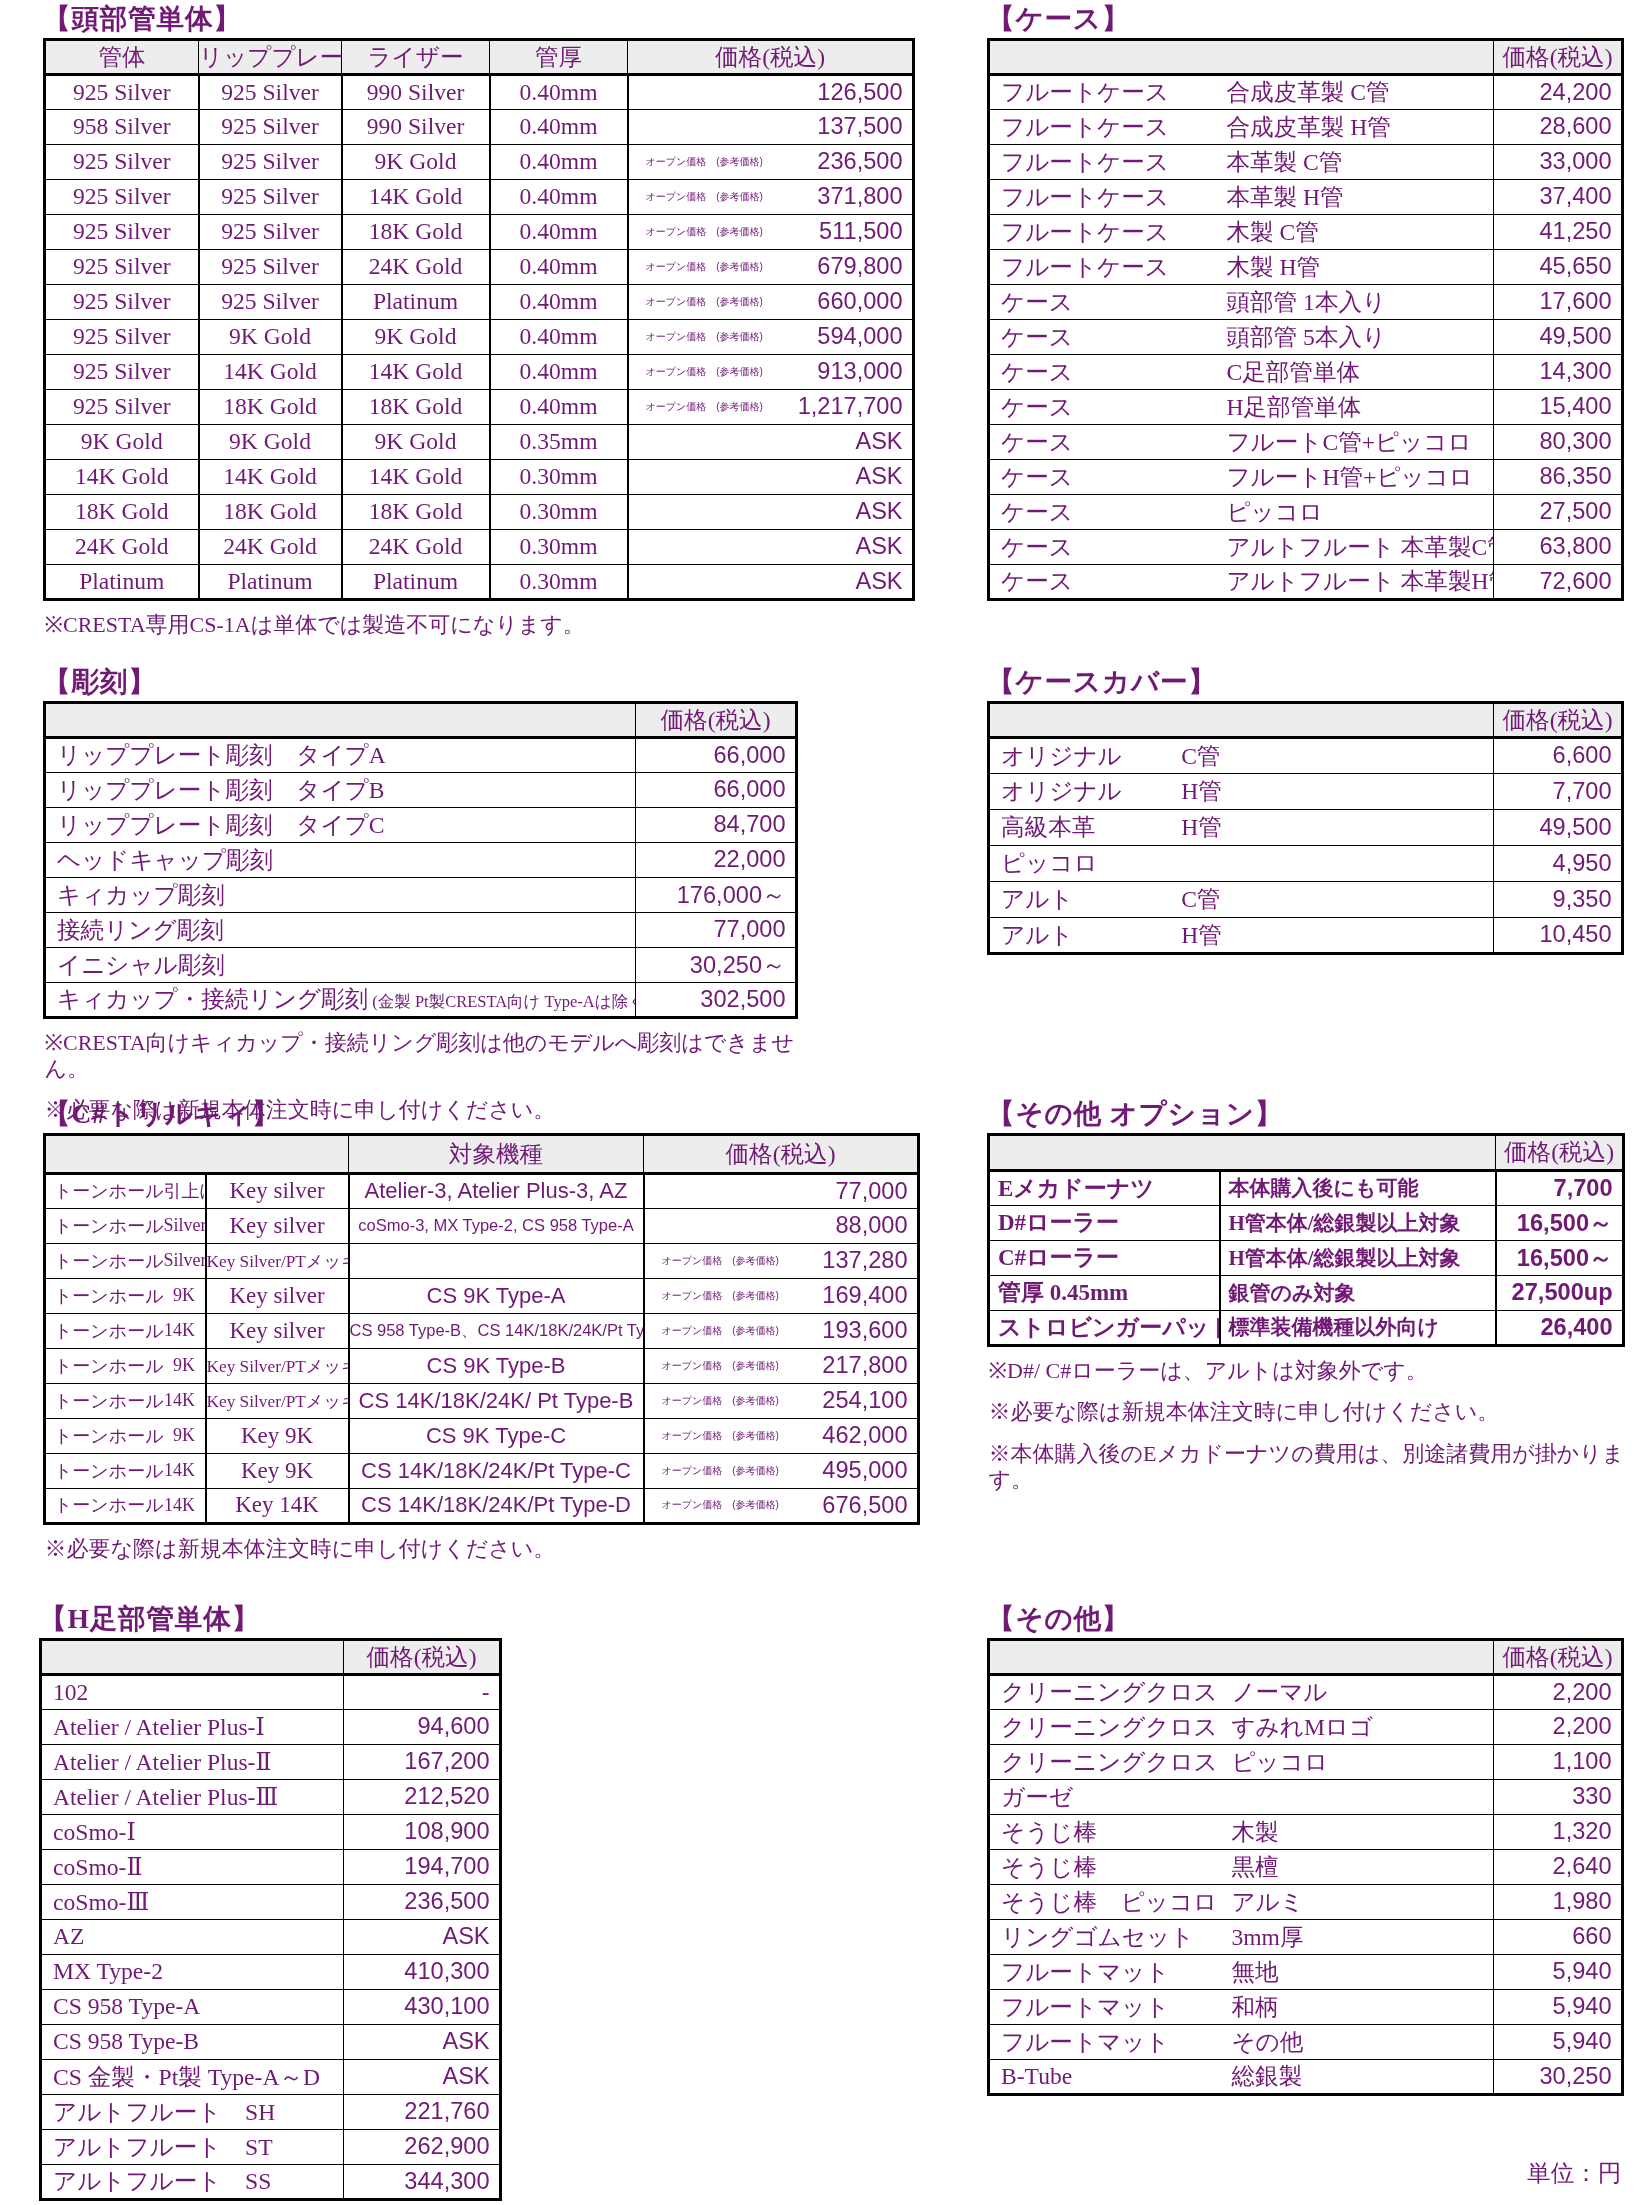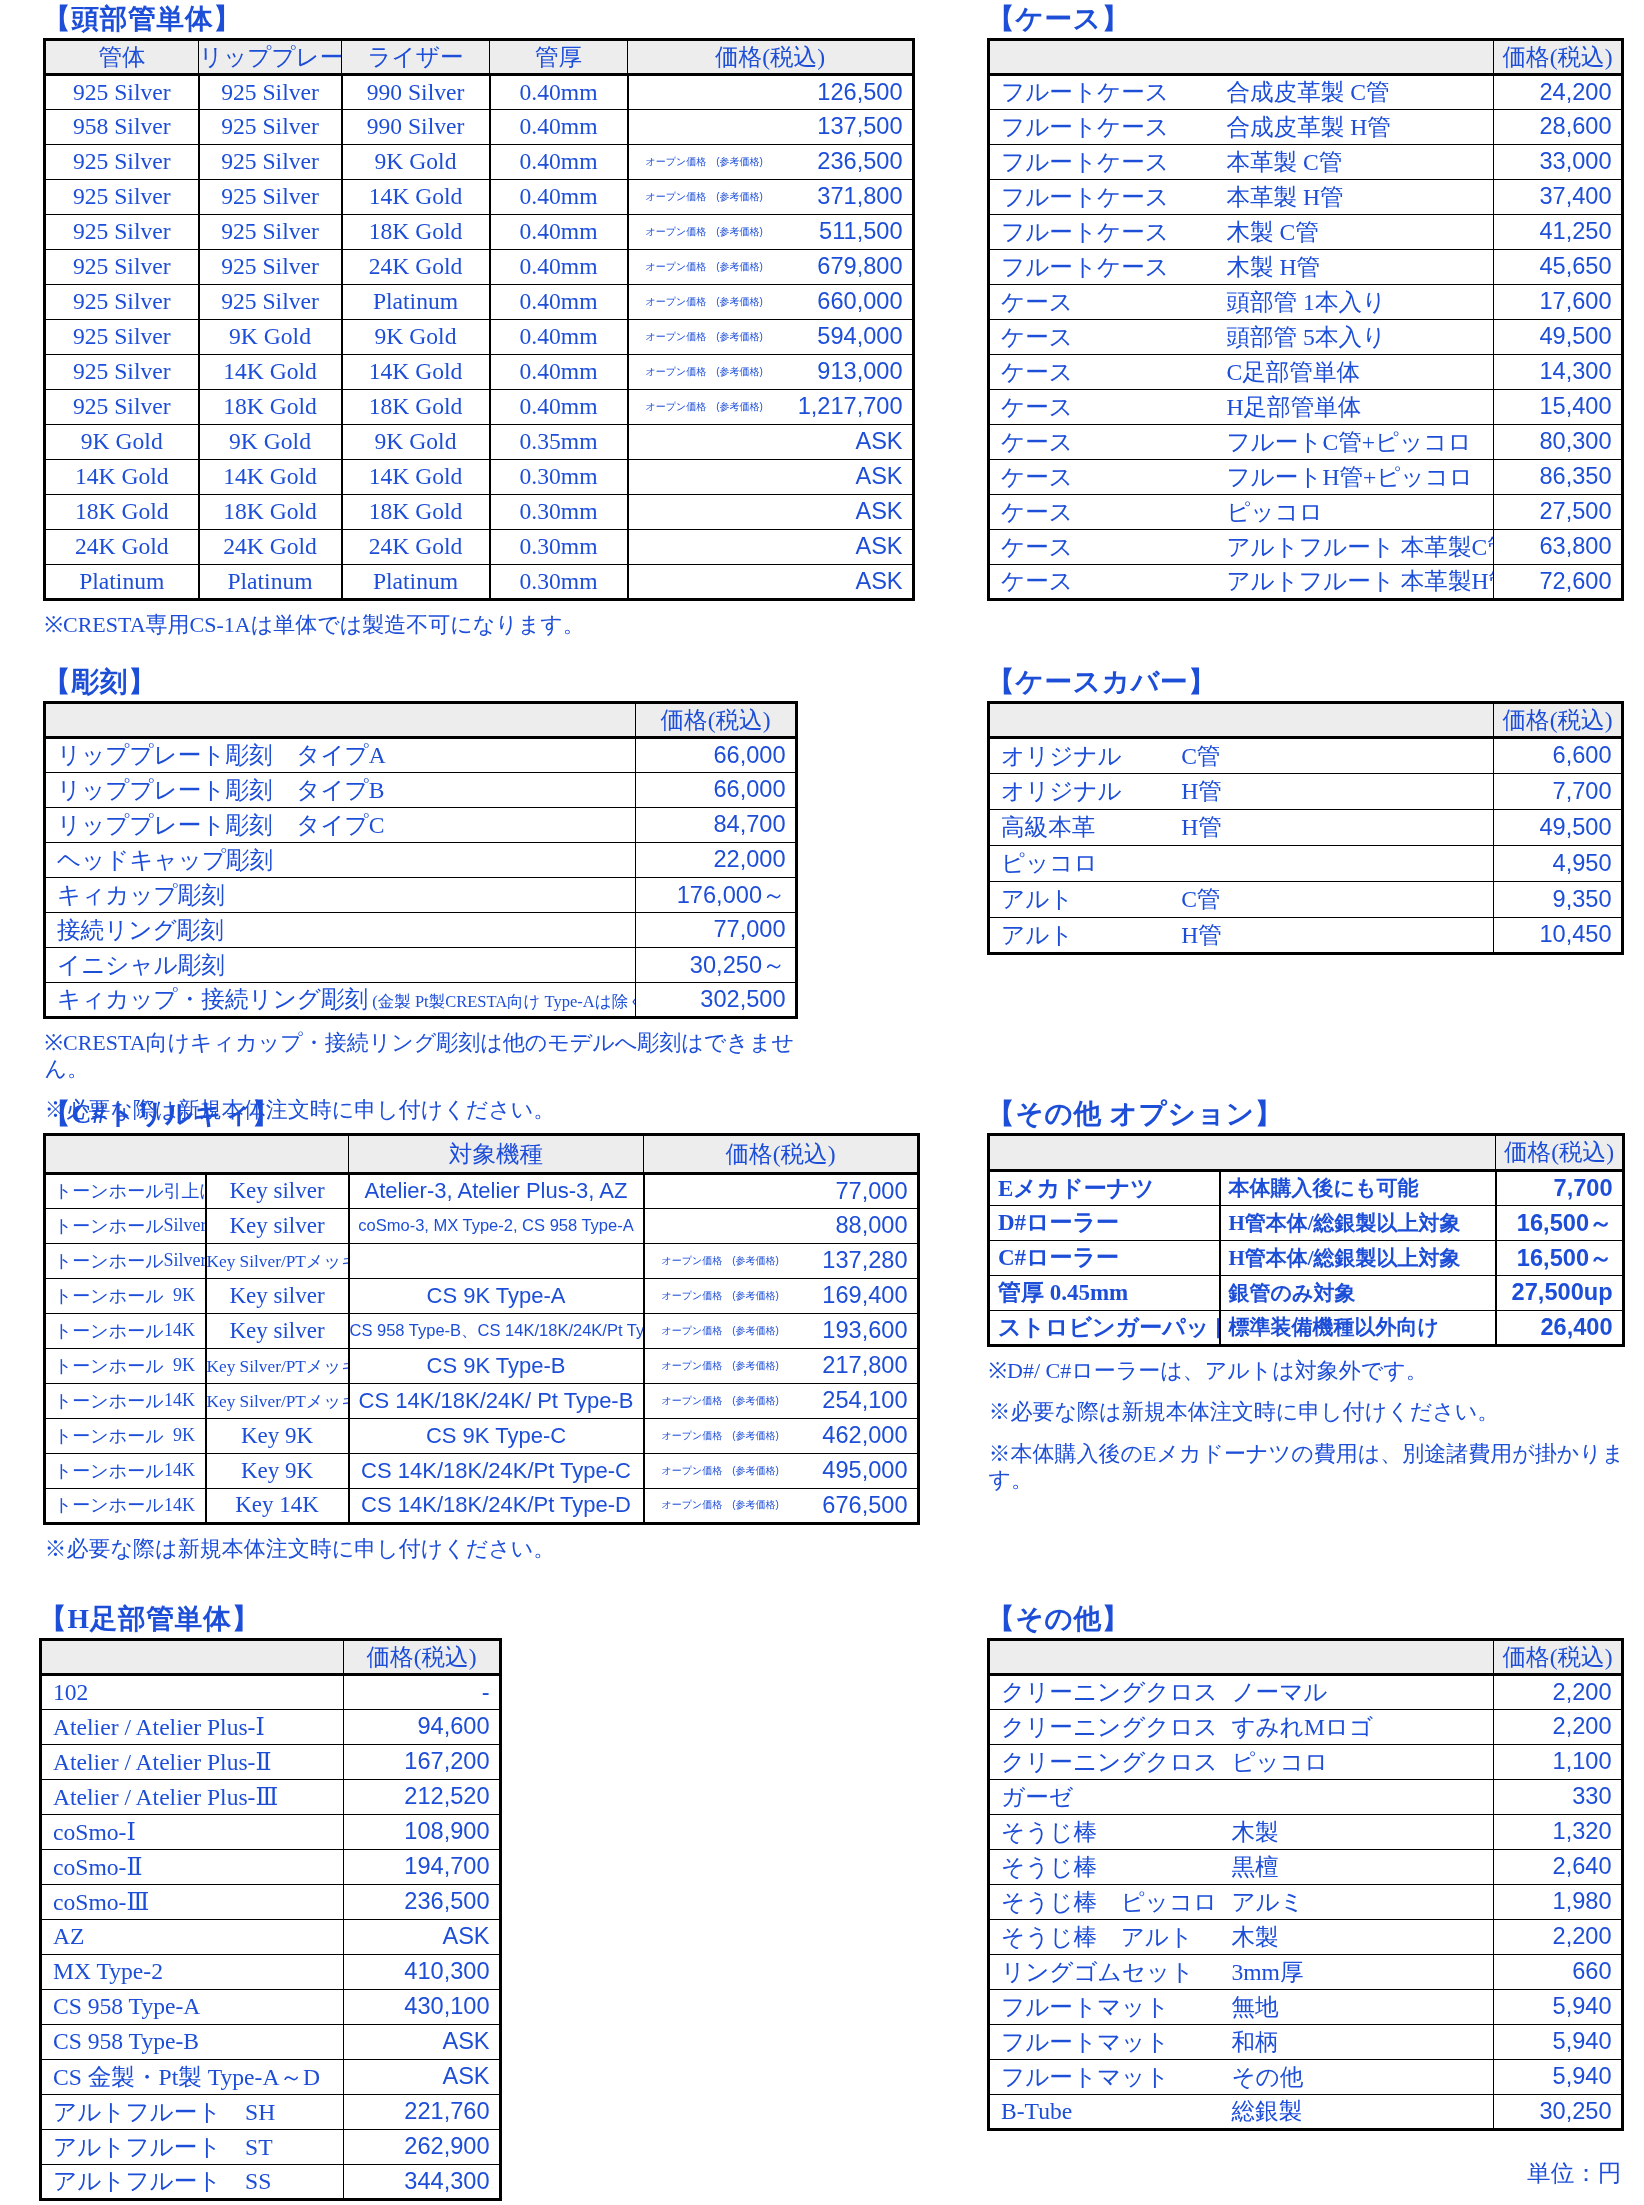--- a/index.html
+++ b/index.html
@@ -1,18 +1,18 @@
 <!DOCTYPE html>
 <html style="font-size:12.6px"><head>
 <meta charset="utf-8">
 <style>
   html,body { margin:0; padding:0; background:#888; }
   .page {
     position:relative; width:1645px; height:2205px; margin:0 auto;
-    background:#ffffff; color:#1d4ed8;
+    background:#ffffff; color:#701a75;
     font-family:"Liberation Serif","DejaVu Serif",serif;
     overflow:hidden;
   }
   .sec { position:absolute; }
   #sec-headjoint  { left:43px;   top:3.1px;    width:874px; }
   #sec-case       { left:987px; top:3.1px;    width:638px; }
   #sec-engraving  { left:43px;   top:666px;  width:756px; }
   #sec-case-cover { left:987px; top:666px;  width:638px; }
   #sec-cs-trill   { left:43px;   top:1098px; width:878px; }
   #sec-options    { left:987px; top:1098px; width:638px; }
@@ -690,24 +690,20 @@
             </tr>
             <tr>
               <td class="c0 desc"><span class="item">そうじ棒</span><span class="spec">黒檀</span></td>
               <td class="c1 price"><span class="num">2,640</span></td>
             </tr>
             <tr>
               <td class="c0 desc"><span class="item">そうじ棒　ピッコロ</span><span class="spec">アルミ</span></td>
               <td class="c1 price"><span class="num">1,980</span></td>
             </tr>
             <tr>
-              <td class="c0 desc"><span class="item">そうじ棒　アルト</span><span class="spec">木製</span></td>
-              <td class="c1 price"><span class="num">2,200</span></td>
-            </tr>
-            <tr>
               <td class="c0 desc"><span class="item">リングゴムセット</span><span class="spec">3mm厚</span></td>
               <td class="c1 price"><span class="num">660</span></td>
             </tr>
             <tr>
               <td class="c0 desc"><span class="item">フルートマット</span><span class="spec">無地</span></td>
               <td class="c1 price"><span class="num">5,940</span></td>
             </tr>
             <tr>
               <td class="c0 desc"><span class="item">フルートマット</span><span class="spec">和柄</span></td>
               <td class="c1 price"><span class="num">5,940</span></td>

